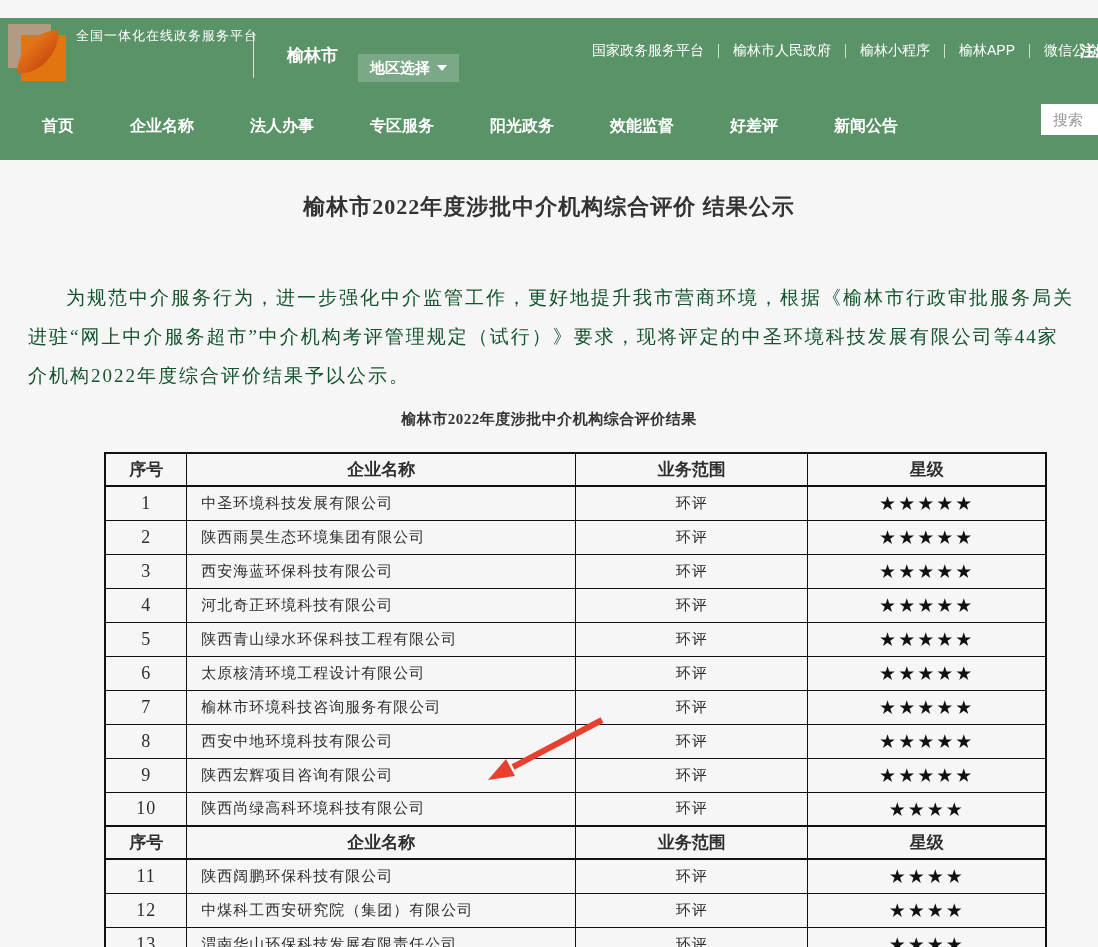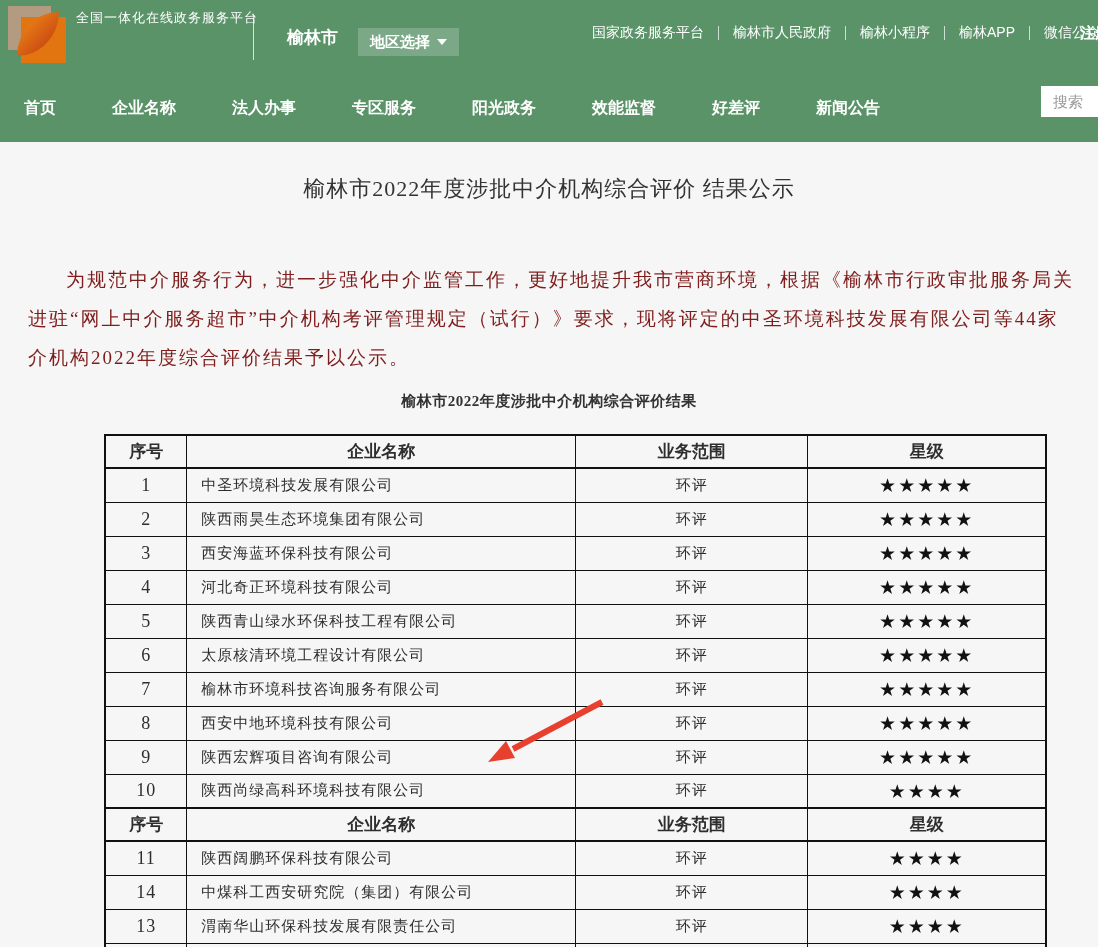--- a/index.html
+++ b/index.html
@@ -1,51 +1,51 @@
 <!DOCTYPE html>
 <html><head>
 <meta charset="utf-8">
 <style>
   * { margin:0; padding:0; box-sizing:border-box; }
   html,body { width:1098px; height:947px; overflow:hidden; }
   body { font-family:"Liberation Sans", sans-serif; background:#f5f6f5; position:relative; }
 
   
-  .site-header { background:#5b9369; height:142px; position:relative; color:#fff; }
+  .site-header { background:#5b9369; height:142px; position:relative; color:#fff;margin-top:18px; }
   .header-top { height:75px; position:relative; }
   .logo { position:absolute; left:8px; top:5px; width:58px; height:58px; }
   .logo .sq-back { position:absolute; left:0; top:1px; width:43px; height:44px; background:#b39b82; }
   .logo .sq-front { position:absolute; right:0; bottom:0; width:45px; height:46px; background:#e2750f; }
   .logo .leaf { position:absolute; left:9px; top:7px; width:42px; height:44px;
                 background:linear-gradient(135deg,#ef8a18 10%,#c13c10 90%);
                 border-radius:100% 0 100% 0; }
   .brand { position:absolute; left:76px; top:9px; }
   .brand-small { font-size:13px; letter-spacing:1px; }
   .brand-big { font-size:26px; letter-spacing:3px; margin-top:4px; font-weight:500; }
   .top-divider { position:absolute; left:253px; top:16px; width:1px; height:44px; background:rgba(255,255,255,0.75); }
   .city-label { position:absolute; left:287px; top:26px; font-size:17px; font-weight:bold; }
-  .region-btn { position:absolute; left:358px; top:28px; height:28px; padding:0 12px;
+  .region-btn { position:absolute; left:358px; top:36px; height:28px; padding:0 12px;
                 background:rgba(255,255,255,0.2); border:none; color:#fff; font-size:15px;
                 font-weight:bold; display:flex; align-items:center; gap:7px; cursor:pointer; }
   .caret-down { width:0; height:0; border-left:5px solid transparent; border-right:5px solid transparent; border-top:6px solid #fff; display:inline-block; }
   .top-links { position:absolute; right:-30px; top:24px; display:flex; align-items:center; font-size:14px; white-space:nowrap; }
   .top-links a { color:#ffffff; text-decoration:none; padding:0 14px;text-align:right; }
   .top-links .sep { width:1px; height:14px; background:rgba(255,255,255,0.7); }
   .register-link { position:absolute; left:1080px; top:24px; font-size:15px; font-weight:bold; color:#fff; text-decoration:none; white-space:nowrap; }
 
-  .main-nav { height:67px; display:flex; align-items:center; padding-left:24px; position:relative; }
+  .main-nav { height:67px; display:flex; align-items:center; padding-left:42px; position:relative; }
   .nav-item { color:#fff; font-size:16px; font-weight:bold; margin-right:56px; text-decoration:none; white-space:nowrap; }
   .search-box { position:absolute; left:1041px; top:11px; width:130px; height:31px; background:#fff;
                 border:none; padding-left:12px; font-size:15px; color:#333; outline:none; }
   .search-box::placeholder { color:#9a9a9a; }
 
   
   .doc { font-family:"Liberation Serif","DejaVu Serif",serif; color:#3d3d3d; position:relative; }
-  .doc-title { text-align:center; margin-top:32px; font-size:22px; font-weight:400; color:#333; letter-spacing:1px; }
-  .doc-paragraph { margin-top:56px; padding-left:28px; font-size:19px; line-height:39px; letter-spacing:2px; color:#7f1d1d; }
+  .doc-title { text-align:center; margin-top:32px; font-size:22px; font-weight:700; color:#333; letter-spacing:1px; }
+  .doc-paragraph { margin-top:56px; padding-left:28px; font-size:19px; line-height:39px; letter-spacing:2px; color:#14532d; }
   .doc-paragraph .pline { white-space:nowrap; overflow:hidden; }
   .doc-paragraph .pline.indent { text-indent:2em; }
   .table-caption { text-align:center; margin-top:15px; font-size:15px; font-weight:bold; color:#333; letter-spacing:0.5px; }
 
   
   table.eval { border-collapse:collapse; margin-left:104px; margin-top:23px; width:943px;
                border:2px solid #111; table-layout:fixed; }
   table.eval th, table.eval td { border:1px solid #111; text-align:center; vertical-align:middle;
                font-family:"Liberation Serif","DejaVu Serif",serif; color:#2e2e2e; overflow:hidden; white-space:nowrap; }
   table.eval th { height:33px; font-size:17px; font-weight:bold; border-top-width:2px; border-bottom-width:2px; }
@@ -194,21 +194,21 @@
           <th>业务范围</th>
           <th>星级</th>
         </tr>
         <tr>
           <td class="cell-no">11</td>
           <td class="cell-name">陕西阔鹏环保科技有限公司</td>
           <td>环评</td>
           <td class="cell-stars">★★★★</td>
         </tr>
         <tr>
-          <td class="cell-no">14</td>
+          <td class="cell-no">12</td>
           <td class="cell-name">中煤科工西安研究院（集团）有限公司</td>
           <td>环评</td>
           <td class="cell-stars">★★★★</td>
         </tr>
         <tr>
           <td class="cell-no">13</td>
           <td class="cell-name">渭南华山环保科技发展有限责任公司</td>
           <td>环评</td>
           <td class="cell-stars">★★★★</td>
         </tr>

